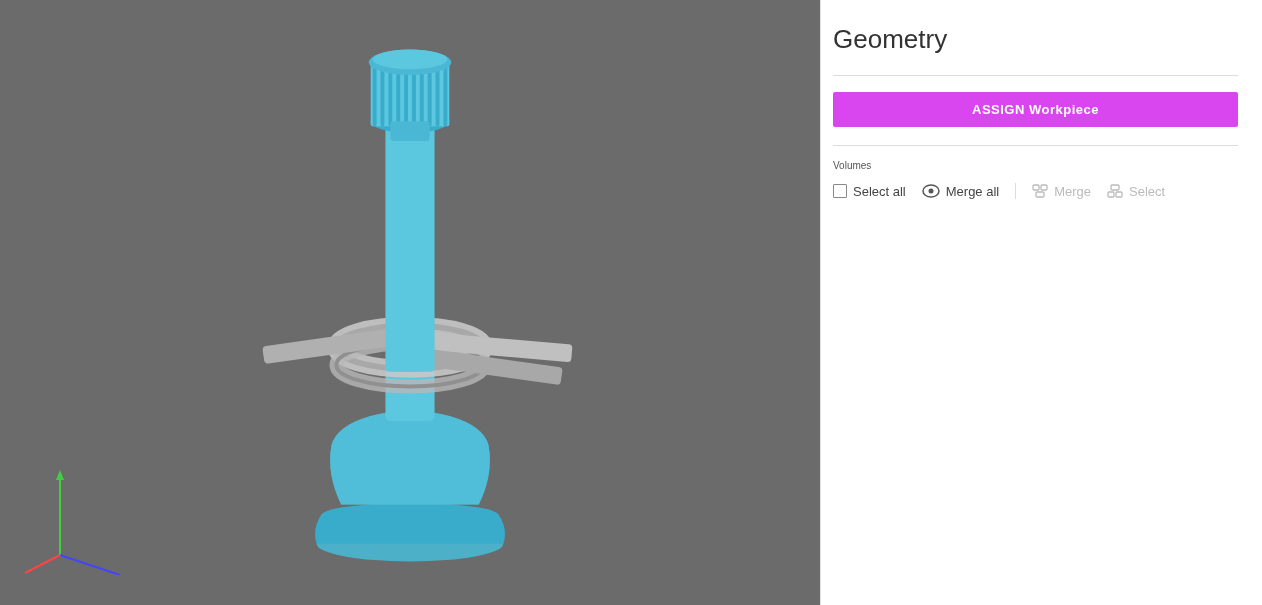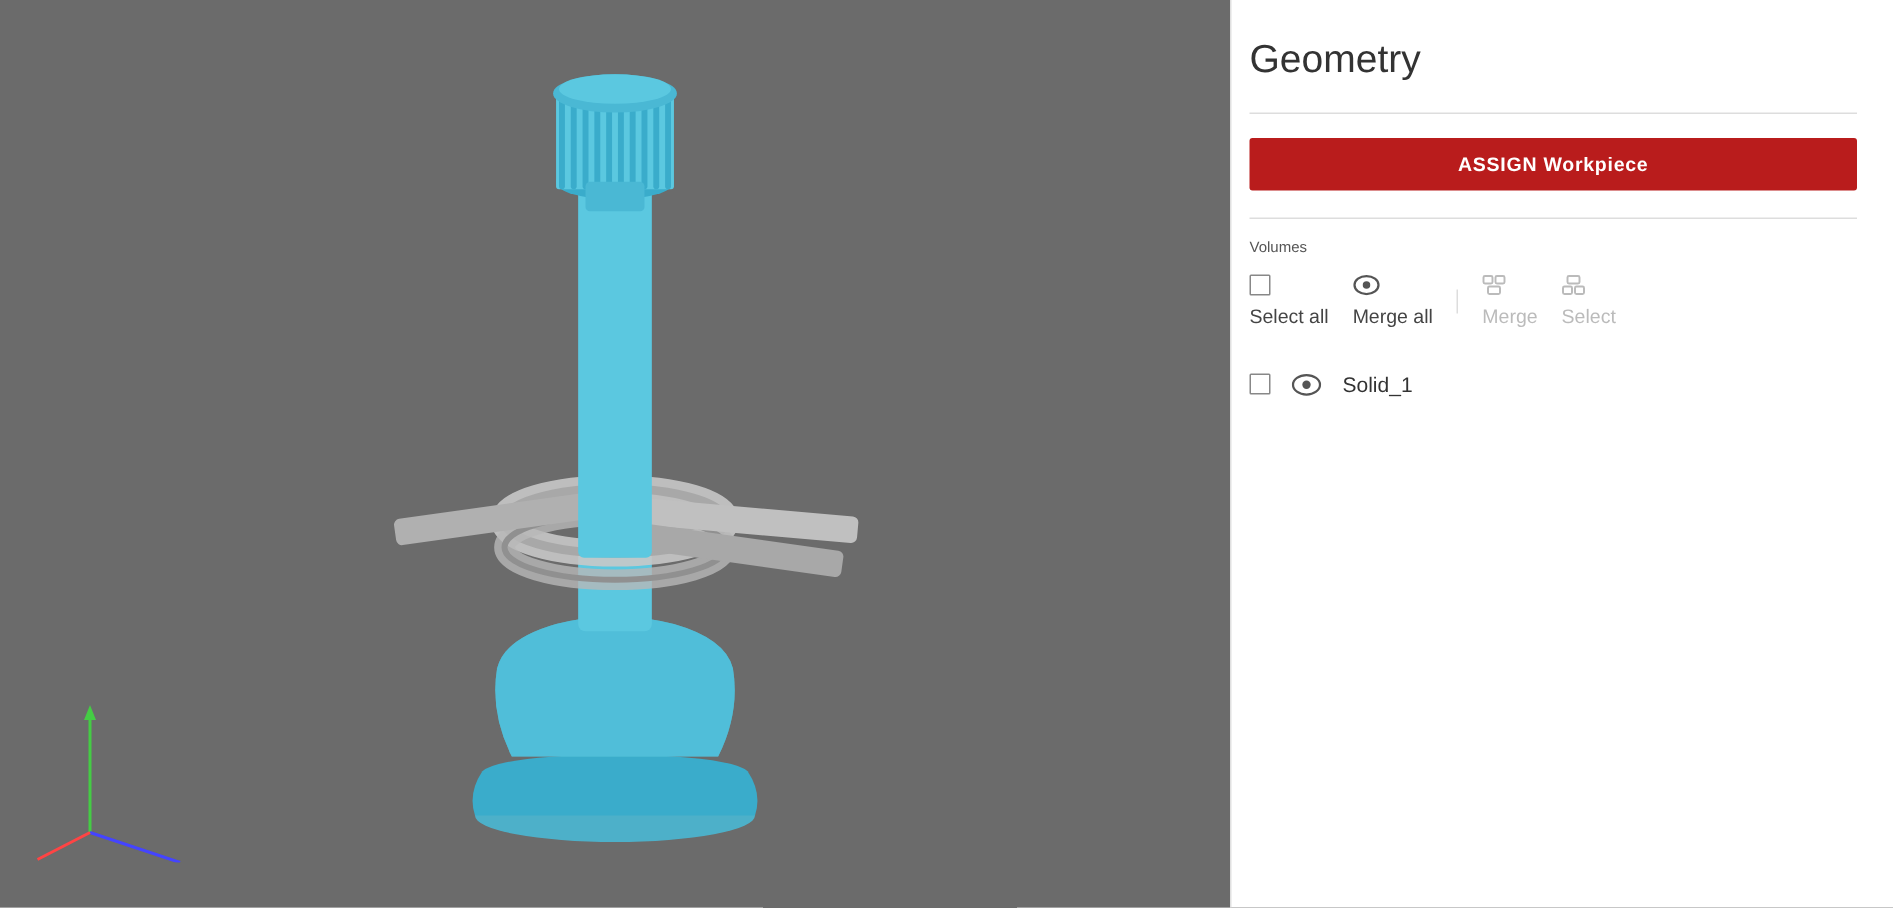--- a/index.html
+++ b/index.html
@@ -48,21 +48,21 @@
       margin-bottom: 20px;
     }
 
     .divider {
       height: 1px;
       background: #ddd;
       margin-bottom: 16px;
     }
 
     .assign-btn {
-      background: #b91c1c;
+      background: #d946ef;
       color: #fff;
       border: none;
       padding: 10px 18px;
       font-size: 13px;
       font-weight: 600;
       letter-spacing: 0.5px;
       cursor: pointer;
       border-radius: 2px;
       margin-bottom: 18px;
       display: inline-block;
@@ -84,25 +84,25 @@
     .volumes-toolbar {
       display: flex;
       align-items: center;
       gap: 16px;
       margin-bottom: 10px;
       padding-bottom: 10px;
     }
 
     .toolbar-item {
       display: flex;
+      align-items: center;
       gap: 6px;
       cursor: pointer;
       color: #444;
       font-size: 13px;
-      flex-direction: column;
     }
 
     .checkbox-empty {
       width: 14px;
       height: 14px;
       border: 1.5px solid #888;
       background: #fff;
       border-radius: 1px;
       flex-shrink: 0;
     }
@@ -284,26 +284,16 @@
     <div class="toolbar-item" style="color:#bbb;">
       <svg width="16" height="14" viewBox="0 0 16 14">
         <rect x="4" y="1" width="8" height="5" rx="1" fill="none" stroke="#bbb" stroke-width="1.3"></rect>
         <rect x="1" y="8" width="6" height="5" rx="1" fill="none" stroke="#bbb" stroke-width="1.3"></rect>
         <rect x="9" y="8" width="6" height="5" rx="1" fill="none" stroke="#bbb" stroke-width="1.3"></rect>
       </svg>
       <span style="color:#bbb;">Select</span>
     </div>
   </div>
 
-  <div class="volume-row">
-    <div class="checkbox-empty"></div>
-    <svg width="20" height="15" viewBox="0 0 20 15">
-      <ellipse cx="10" cy="7.5" rx="9" ry="6.5" fill="none" stroke="#555" stroke-width="1.5"></ellipse>
-      <circle cx="10" cy="7.5" r="2.8" fill="#555"></circle>
-    </svg>
-    <span class="volume-name">
-      <span>Solid_1</span>
-    </span>
-  </div>
 
 
 
 </div>
 
 </body></html>

